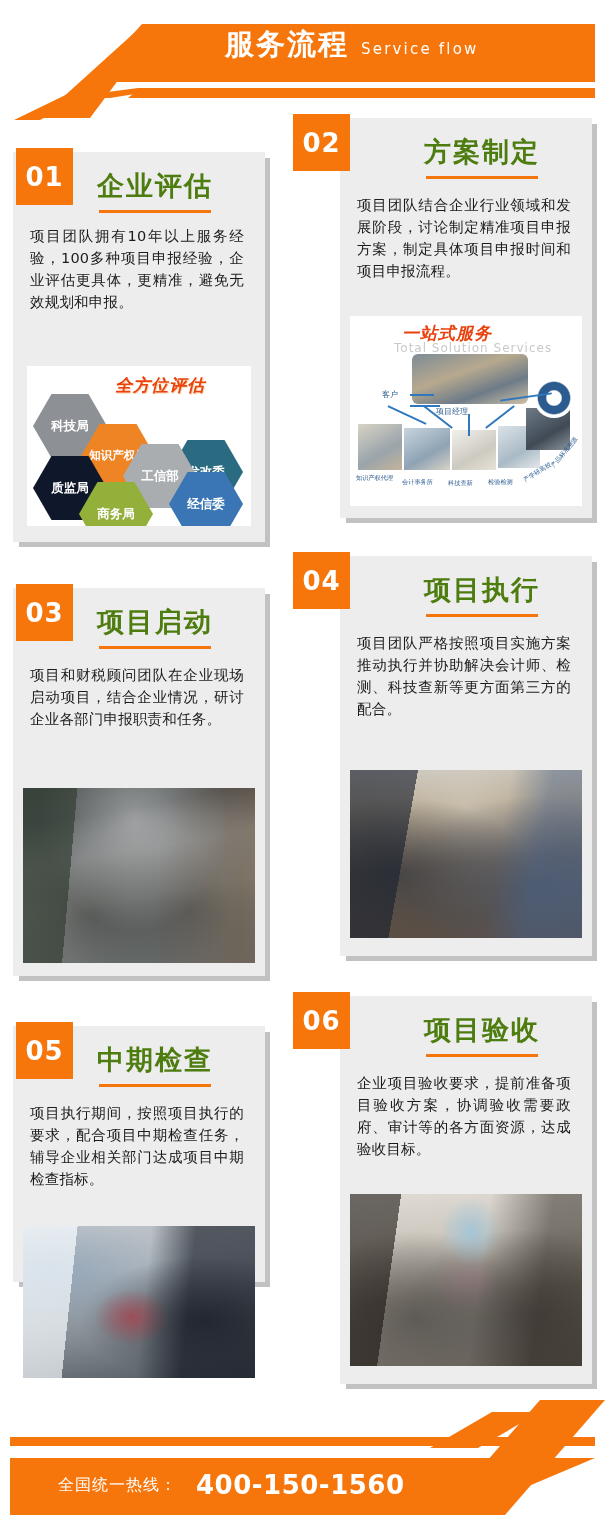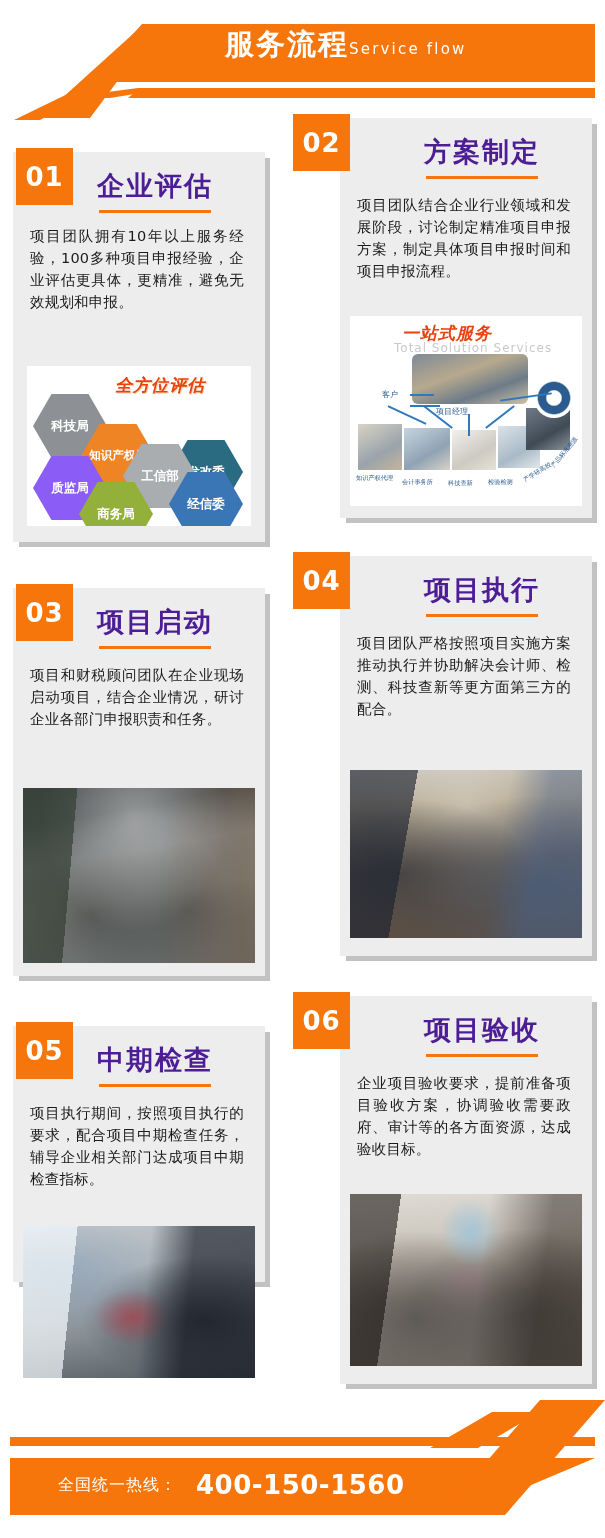--- a/index.html
+++ b/index.html
@@ -71,20 +71,21 @@
     width: 90px;
     height: 34px;
     background: #f7760b;
     clip-path: polygon(70px 0, 90px 0, 26px 100%, 0 100%);
   }
   .hdr-text {
     position: absolute;
     left: 225px; top: 30px;
     display: flex;
     align-items: flex-end;
+    gap: 12px;
     z-index: 5;
   }
   .hdr-cn {
     color: #ffffff;
     font-size: 29px;
     font-weight: bold;
     letter-spacing: 2px;
     line-height: 1;
   }
   .hdr-en {
@@ -126,21 +127,21 @@
     font-size: 26px;
     font-weight: bold;
     display: flex;
     align-items: center;
     justify-content: center;
     z-index: 6;
     letter-spacing: 1px;
   }
   .card-title {
     position: absolute;
-    color: #4c1d95;
+    color: #4d7c0f;
     font-size: 27px;
     font-weight: bold;
     letter-spacing: 2px;
     z-index: 4;
     white-space: nowrap;
   }
   .card-title::after {
     content: "";
     position: absolute;
     left: 2px;
@@ -285,21 +286,21 @@
     <div class="card-shadow-b"></div>
     <div class="badge" style="left:3px; top:-4px;">01</div>
     <div class="card-title" style="left:84px; top:16px;">企业评估</div>
     <div class="card-desc" style="left:17px; top:73px; width:214px;">项目团队拥有10年以上服务经验，100多种项目申报经验，企业评估更具体，更精准，避免无效规划和申报。</div>
 
     <div class="hexchart" style="left:14px; top:214px; width:224px; height:160px;">
       <div class="hc-title">全方位评估</div>
       <div class="hex" style="left:6px;  top:28px; background:#8d9195;">科技局</div>
       <div class="hex" style="left:54px; top:58px; background:#ef8424; font-size:11.5px;">知识产权局</div>
       <div class="hex" style="left:142px;top:44px; background:#2a6b82;margin-top:30px;">发改委</div>
-      <div class="hex" style="left:6px;  top:90px; background:#8b5cf6;">质监局</div>
+      <div class="hex" style="left:6px;  top:90px; background:#0f172a;">质监局</div>
       <div class="hex" style="left:96px; top:78px; background:#a9adb0;">工信部</div>
       <div class="hex" style="left:52px; top:116px;background:#93b03a;">商务局</div>
       <div class="hex" style="left:142px;top:106px;background:#3a76b5;">经信委</div>
     </div>
   </div>
 
   <div class="card" style="left:340px; top:118px; width:252px; height:400px;">
     <div class="card-body"></div>
     <div class="card-shadow"></div>
     <div class="card-shadow-b"></div>

